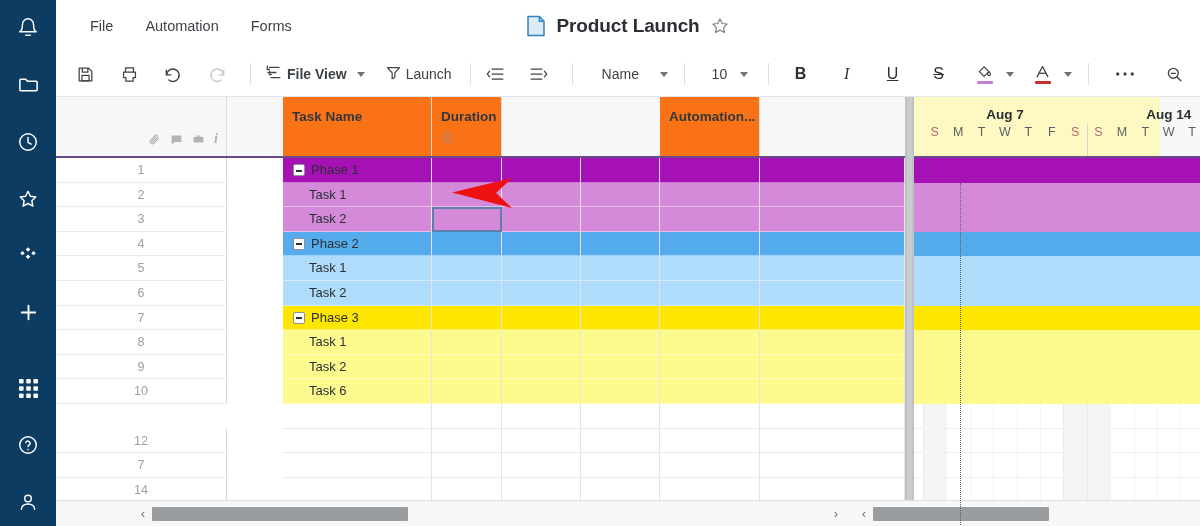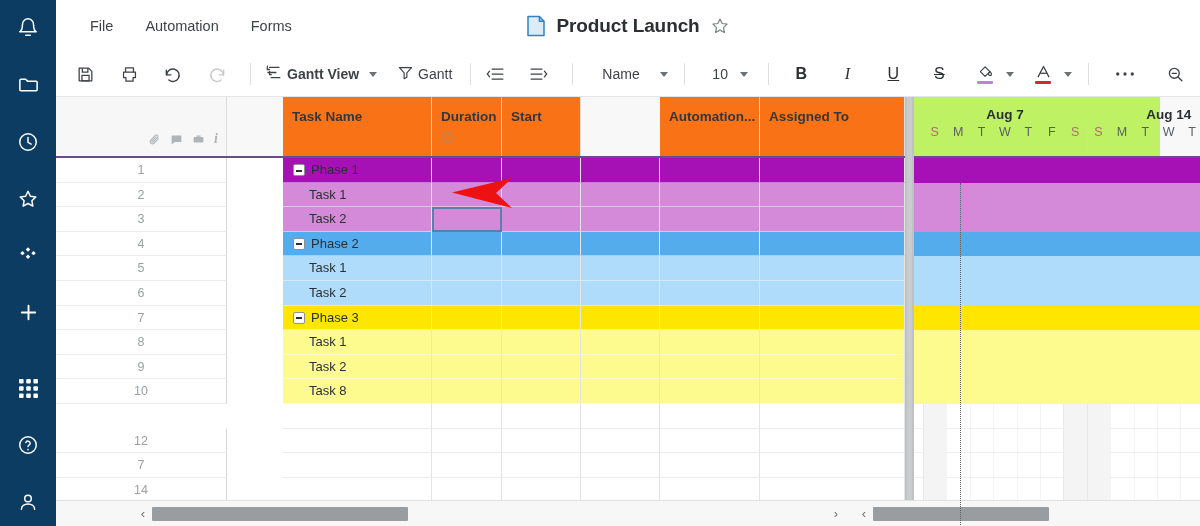--- a/index.html
+++ b/index.html
@@ -120,21 +120,21 @@
   }
   .collapse-box::after {
     content:''; position:absolute; left:2px; top:4.5px; width:6px; height:2px; background:#2b2f33;
   }
   .sel-cell {
     position: absolute; border: 2px solid #5c7fae; pointer-events: none; z-index: 6;
   }
 
   
   .gantt { position: absolute; left: 858px; top: 0; width: 286px; height: 429px; overflow:hidden; }
-  .gantt-hdr { position: absolute; left:0; top:0; width: 246px; height: 59px; background:#bef264; }
+  .gantt-hdr { position: absolute; left:0; top:0; width: 246px; height: 59px; background:#fef9c3; }
   .wk-label {
     position: absolute; top: 10px; font-size: 13.5px; font-weight: bold; color: #2b2f33;
     text-align:center;
   }
   .day-label {
     position: absolute; top: 28px; width: 23px; text-align: center;
     font-size: 12.5px; color: #5a5f63;
   }
   .day-label.we { color: #b06a74; }
   .wk-div { position:absolute; top: 26px; width: 1px; height: 33px; background: #d4d4d4; }
@@ -297,31 +297,31 @@
     <div class="tb-group" style="margin-left:4px;">
       <span>
         <svg width="19" height="19" viewBox="0 0 24 24" fill="none" stroke="#3e4348" stroke-width="1.6" stroke-linecap="round">
             <path d="M7 5.5h12"></path>
             <path d="M5 12h10"></path>
             <path d="M9 18.5h11"></path>
             <path d="M4.2 4v4.2h2.6"></path>
             <path d="M7 10.5v4.2h2.2"></path>
           </svg>
       </span>
-      <span class="tb-label">Gantt View</span>
+      <span class="tb-label">File View</span>
       <span class="caret"></span>
     </div>
 
     <div class="tb-group" style="margin-left:20px;">
       <span>
         <svg width="17" height="17" viewBox="0 0 24 24" fill="none" stroke="#3e4348" stroke-width="1.7" stroke-linejoin="round">
             <path d="M3.5 5h17l-6.6 7.6v6.1l-3.8 2.1v-8.2z"></path>
           </svg>
       </span>
-      <span class="tb-text">Gantt</span>
+      <span class="tb-text">Launch</span>
     </div>
 
     <div class="tb-sep" style="margin-left:18px;"></div>
 
     <div class="tb-btn" title="Outdent">
       <svg width="20" height="18" viewBox="0 0 24 20" fill="none" stroke="#3e4348" stroke-width="1.5" stroke-linecap="round">
           <path d="M8.5 4h13M8.5 10h13M8.5 16h13"></path>
           <path d="M5.5 6.6L2.8 10l2.7 3.4"></path>
         </svg>
     </div>
@@ -421,23 +421,21 @@
       <div class="hdr-cell" style="left:376px;width:70px;">
         <span>Duration</span>
         <span class="hdr-sub">
           <svg width="13" height="13" viewBox="0 0 24 24" fill="none" stroke="#8b9095" stroke-width="1.8">
               <circle cx="12" cy="12" r="8.6"></circle>
               <path d="M12 11v5.4" stroke-linecap="round"></path>
               <circle cx="12" cy="7.6" r="1" fill="#8b9095" stroke="none"></circle>
             </svg>
         </span>
       </div>
-      <div class="hdr-cell" style="left:446px;width:79px;"><span>Start</span></div>
       <div class="hdr-cell" style="left:604px;width:100px;"><span>Automation...</span></div>
-      <div class="hdr-cell" style="left:704px;width:145px;"><span>Assigned To</span></div>
     </div>
 
     <div class="rows" id="rows-host">
         <div class="row" style="top: 0px;">
           <div class="rownum">1</div>
           <div class="cell phase" style="left: 227px; width: 149px; background: rgb(165, 17, 180); padding-left: 28px;"><span class="collapse-box"></span><span>Phase 1</span></div>
           <div class="cell dur" style="left: 376px; width: 70px; background: rgb(165, 17, 180);"></div>
           <div class="cell" style="left: 446px; width: 79px; background: rgb(165, 17, 180);"></div>
           <div class="cell" style="left: 525px; width: 79px; background: rgb(165, 17, 180);"></div>
           <div class="cell" style="left: 604px; width: 100px; background: rgb(165, 17, 180);"></div>
@@ -510,21 +508,21 @@
           <div class="rownum">9</div>
           <div class="cell taskname" style="left: 227px; width: 149px; background: rgb(253, 251, 142); text-align: right; padding-right: 90px;">Task 2</div>
           <div class="cell dur" style="left: 376px; width: 70px; background: rgb(253, 251, 142);"></div>
           <div class="cell" style="left: 446px; width: 79px; background: rgb(253, 251, 142);"></div>
           <div class="cell" style="left: 525px; width: 79px; background: rgb(253, 251, 142);"></div>
           <div class="cell" style="left: 604px; width: 100px; background: rgb(253, 251, 142);"></div>
           <div class="cell" style="left: 704px; width: 145px; background: rgb(253, 251, 142);"></div>
         </div>
         <div class="row" style="top: 221.4px;">
           <div class="rownum">10</div>
-          <div class="cell taskname" style="left: 227px; width: 149px; background: rgb(253, 251, 142); text-align: right; padding-right: 90px;">Task 8</div>
+          <div class="cell taskname" style="left: 227px; width: 149px; background: rgb(253, 251, 142); text-align: right; padding-right: 90px;">Task 6</div>
           <div class="cell dur" style="left: 376px; width: 70px; background: rgb(253, 251, 142);"></div>
           <div class="cell" style="left: 446px; width: 79px; background: rgb(253, 251, 142);"></div>
           <div class="cell" style="left: 525px; width: 79px; background: rgb(253, 251, 142);"></div>
           <div class="cell" style="left: 604px; width: 100px; background: rgb(253, 251, 142);"></div>
           <div class="cell" style="left: 704px; width: 145px; background: rgb(253, 251, 142);"></div>
         </div>
         <div class="row" style="top: 246px;">
           <div class="cell empty-cell taskname" style="left: 227px; width: 149px; text-align: right; padding-right: 90px;"></div>
           <div class="cell empty-cell dur" style="left: 376px; width: 70px;"></div>
           <div class="cell empty-cell" style="left: 446px; width: 79px;"></div>

